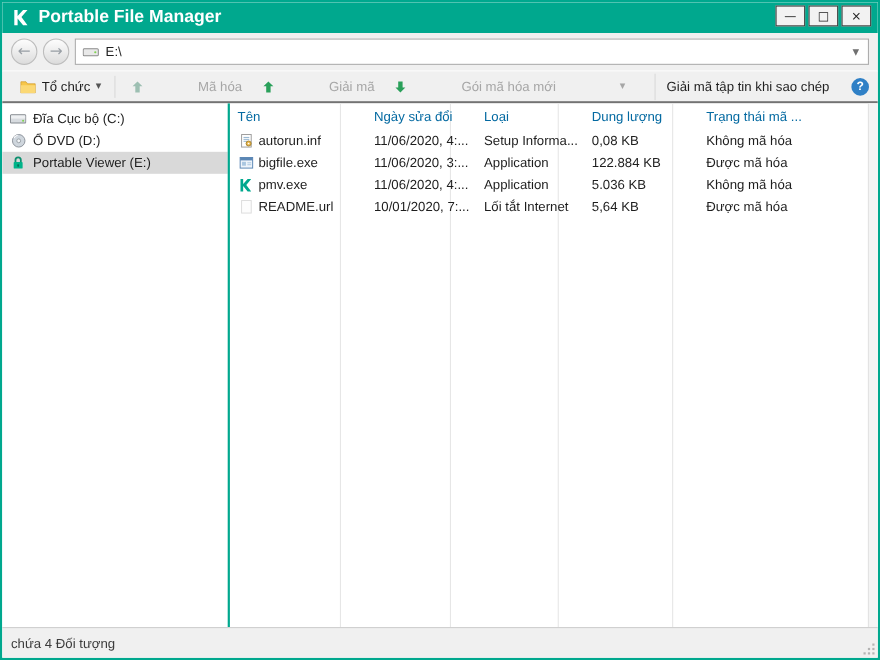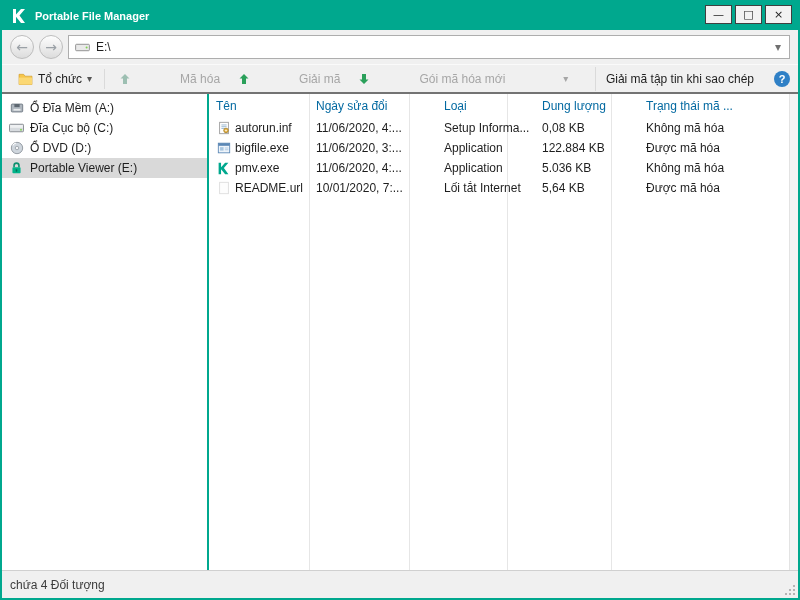--- a/index.html
+++ b/index.html
@@ -2,21 +2,21 @@
 <html><head>
 <meta charset="utf-8">
 <style>
   * { margin:0; padding:0; box-sizing:border-box; }
   html,body { width:800px; height:600px; font-family:"Liberation Sans",sans-serif; font-size:12px; color:#1e1e1e; background:#fff; }
   .window { width:800px; height:600px; display:flex; flex-direction:column; border:2px solid #00a88e; background:#fff; overflow:hidden; }
 
   
   .titlebar { flex:0 0 28px; background:#00a88e; display:flex; align-items:center; padding:0 0 0 8px; }
   .k-logo { width:18px; height:18px; display:flex; align-items:center; justify-content:center; margin-right:7px; }
-  .title { color:#fff; font-weight:bold; font-size:11px; }
+  .title { color:#fff; font-weight:bold; font-size:16px; }
   .win-controls { margin-left:auto; display:flex; align-items:flex-start; height:100%; padding:3px 6px 0 0; gap:3px; }
   .win-btn { width:27px; height:19px; background:#f2f2f2; border:1px solid #3f3f3f; color:#222; font-size:11px; line-height:1; display:flex; align-items:center; justify-content:center; cursor:default; font-family:"DejaVu Sans",sans-serif; }
 
   
   .addressbar { flex:0 0 34px; background:#f0f0f0; display:flex; align-items:center; padding:0 8px; gap:5px; }
   .nav-btn { width:24px; height:24px; border-radius:50%; border:1px solid #bdbdbd; background:linear-gradient(#fdfdfd,#dcdcdc); color:#9aa0a6; font-size:14px; line-height:1; display:flex; align-items:center; justify-content:center; font-family:"DejaVu Sans",sans-serif; }
   .address { flex:1; height:24px; background:#fff; border:1px solid #adadad; display:flex; align-items:center; padding:0 6px; gap:6px; }
   .addr-text { flex:1; }
   .addr-caret { color:#707070; font-family:"DejaVu Sans",sans-serif; padding:0 2px; }
 
@@ -36,22 +36,22 @@
   .sidebar-item { height:20px; display:flex; align-items:center; gap:6px; padding:0 4px 0 7px; white-space:nowrap; }
   .sidebar-item.selected { background:#d9d9d9; }
   .ico { width:15px; height:15px; display:flex; align-items:center; justify-content:center; flex:0 0 auto; }
   .v-divider { flex:0 0 2px; background:#00a88e; }
 
   .filearea { flex:1; position:relative; display:flex; flex-direction:column; min-width:0; }
   .col-sep { position:absolute; top:0; bottom:0; width:1px; background:#e6e6e6; }
   .col-heads { display:flex; height:24px; align-items:center; color:#0369a1; position:relative; z-index:1; }
   .col { padding:0 7px; overflow:hidden; white-space:nowrap; }
   .c-name { width:100px; display:flex; align-items:center; gap:4px; }
-  .c-date { width:100px; }
-  .c-type { width:98px;margin-left:28px; }
+  .c-date { width:100px;margin-left:24px; }
+  .c-type { width:98px; }
   .c-size { width:104px; }
   .c-status { flex:1; }
   .frow { display:flex; height:20px; align-items:center; position:relative; z-index:1; }
 
   .v-scrollbar { flex:0 0 9px; background:#f4f4f4; border-left:1px solid #e3e3e3; }
 
   
   .statusbar { flex:0 0 28px; background:#f0f0f0; border-top:1px solid #d0d0d0; display:flex; align-items:center; padding:0 8px; position:relative; color:#3c3c3c; }
   .grip { position:absolute; right:3px; bottom:3px; width:12px; height:12px; }
   .grip::before { content:""; position:absolute; right:0; bottom:0; width:2px; height:2px; background:#b4b4b4; box-shadow:-4px 0 #b4b4b4, 0 -4px #b4b4b4, -8px 0 #b4b4b4, -4px -4px #b4b4b4, 0 -8px #b4b4b4; }
@@ -131,30 +131,20 @@
       <span>Giải mã tập tin khi sao chép</span>
       <span class="help">?</span>
     </div>
   </div>
 
   <div class="main">
 
     <div class="sidebar">
       <div class="sidebar-item">
         <span class="ico">
-          <svg width="14" height="14" viewBox="0 0 16 16">
-              <rect x="1.5" y="3.5" width="13" height="9" rx="1" fill="#aeb6be" stroke="#6d7680"></rect>
-              <rect x="5" y="3.5" width="6" height="3.5" fill="#5d6670"></rect>
-              <rect x="4" y="9" width="8" height="2" fill="#e8eaec"></rect>
-            </svg>
-        </span>
-        <span>Ổ Đĩa Mềm (A:)</span>
-      </div>
-      <div class="sidebar-item">
-        <span class="ico">
           <svg width="15" height="12" viewBox="0 0 16 12">
               <rect x="0.5" y="2" width="15" height="8" rx="1" fill="#d7dbdf" stroke="#84898f"></rect>
               <rect x="1.2" y="2.8" width="13.6" height="3" fill="#eef0f2"></rect>
               <circle cx="12.8" cy="7.8" r="1" fill="#7fd34f"></circle>
             </svg>
         </span>
         <span>Đĩa Cục bộ (C:)</span>
       </div>
       <div class="sidebar-item">
         <span class="ico">

